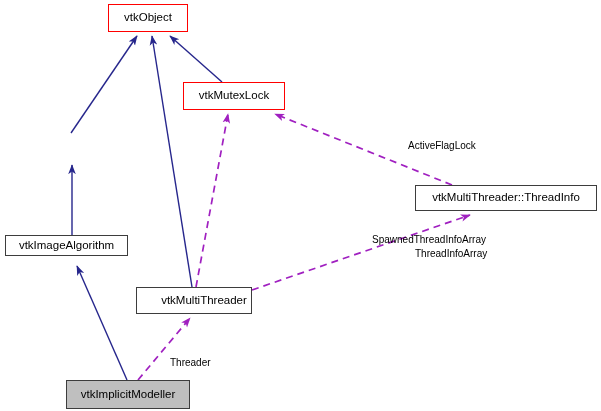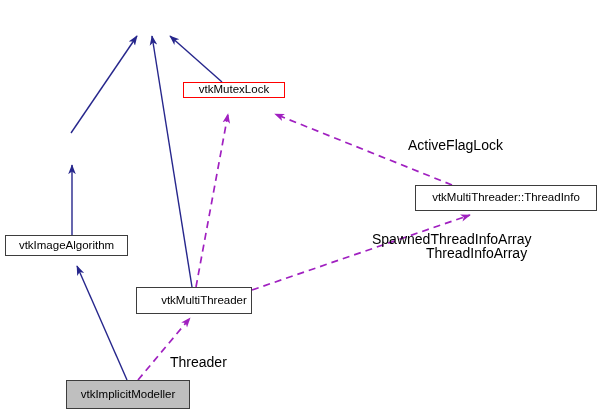--- a/index.html
+++ b/index.html
@@ -42,21 +42,21 @@
   }
   .uml-node.plain-node {
     border: 1.5px solid #3d3d3d;
   }
   .uml-node.current-node {
     border: 1.5px solid #3d3d3d;
     background: #bfbfbf;
   }
   .edge-label {
     position: absolute;
-    font-size: 14px;
+    font-size: 10px;
     line-height: 13px;
     color: #000000;
     white-space: nowrap;
     background: transparent;
   }
 </style>
 </head>
 <body>
 
 <div id="diagram-root">
@@ -87,22 +87,25 @@
       <line x1="196" y1="287" x2="228" y2="114" stroke="#a020c0" stroke-width="1.7" stroke-dasharray="7,5" marker-end="url(#arrow-assoc)"></line>
 
       <line x1="452" y1="185" x2="275" y2="114" stroke="#a020c0" stroke-width="1.7" stroke-dasharray="7,5" marker-end="url(#arrow-assoc)"></line>
 
       <line x1="252" y1="290" x2="470" y2="215" stroke="#a020c0" stroke-width="1.7" stroke-dasharray="7,5" marker-end="url(#arrow-assoc)"></line>
 
       <line x1="138" y1="380" x2="190" y2="318" stroke="#a020c0" stroke-width="1.7" stroke-dasharray="7,5" marker-end="url(#arrow-assoc)"></line>
     </g>
   </svg>
 
+  <div class="uml-node root-node" style="left:108px; top:4px; width:80px; height:28px;">
+    <span>vtkObject</span>
+  </div>
 
-  <div class="uml-node root-node" style="left:183px; top:82px; width:102px; height:16px;">
+  <div class="uml-node root-node" style="left:183px; top:82px; width:102px; height:28px;">
     <span>vtkMutexLock</span>
   </div>
 
 
   <div class="uml-node plain-node" style="left:415px; top:185px; width:182px; height:26px;justify-content:center;">
     <span>vtkMultiThreader::ThreadInfo</span>
   </div>
 
   <div class="uml-node plain-node" style="left:5px; top:235px; width:123px; height:21px;">
     <span>vtkImageAlgorithm</span>
@@ -114,17 +117,17 @@
 
   <div class="uml-node current-node" style="left:66px; top:380px; width:124px; height:29px;">
     <span>vtkImplicitModeller</span>
   </div>
 
   <div class="edge-label" style="left:408px; top:139px;">ActiveFlagLock</div>
 
 
   <div class="edge-label" style="left:372px; top:233px;">SpawnedThreadInfoArray</div>
 
-  <div class="edge-label" style="left:426px; top:247px;text-align:center;">ThreadInfoArray</div>
+  <div class="edge-label" style="left:415px; top:247px;text-align:center;">ThreadInfoArray</div>
 
   <div class="edge-label" style="left:170px; top:356px;">Threader</div>
 
 </div>
 
 </body></html>

